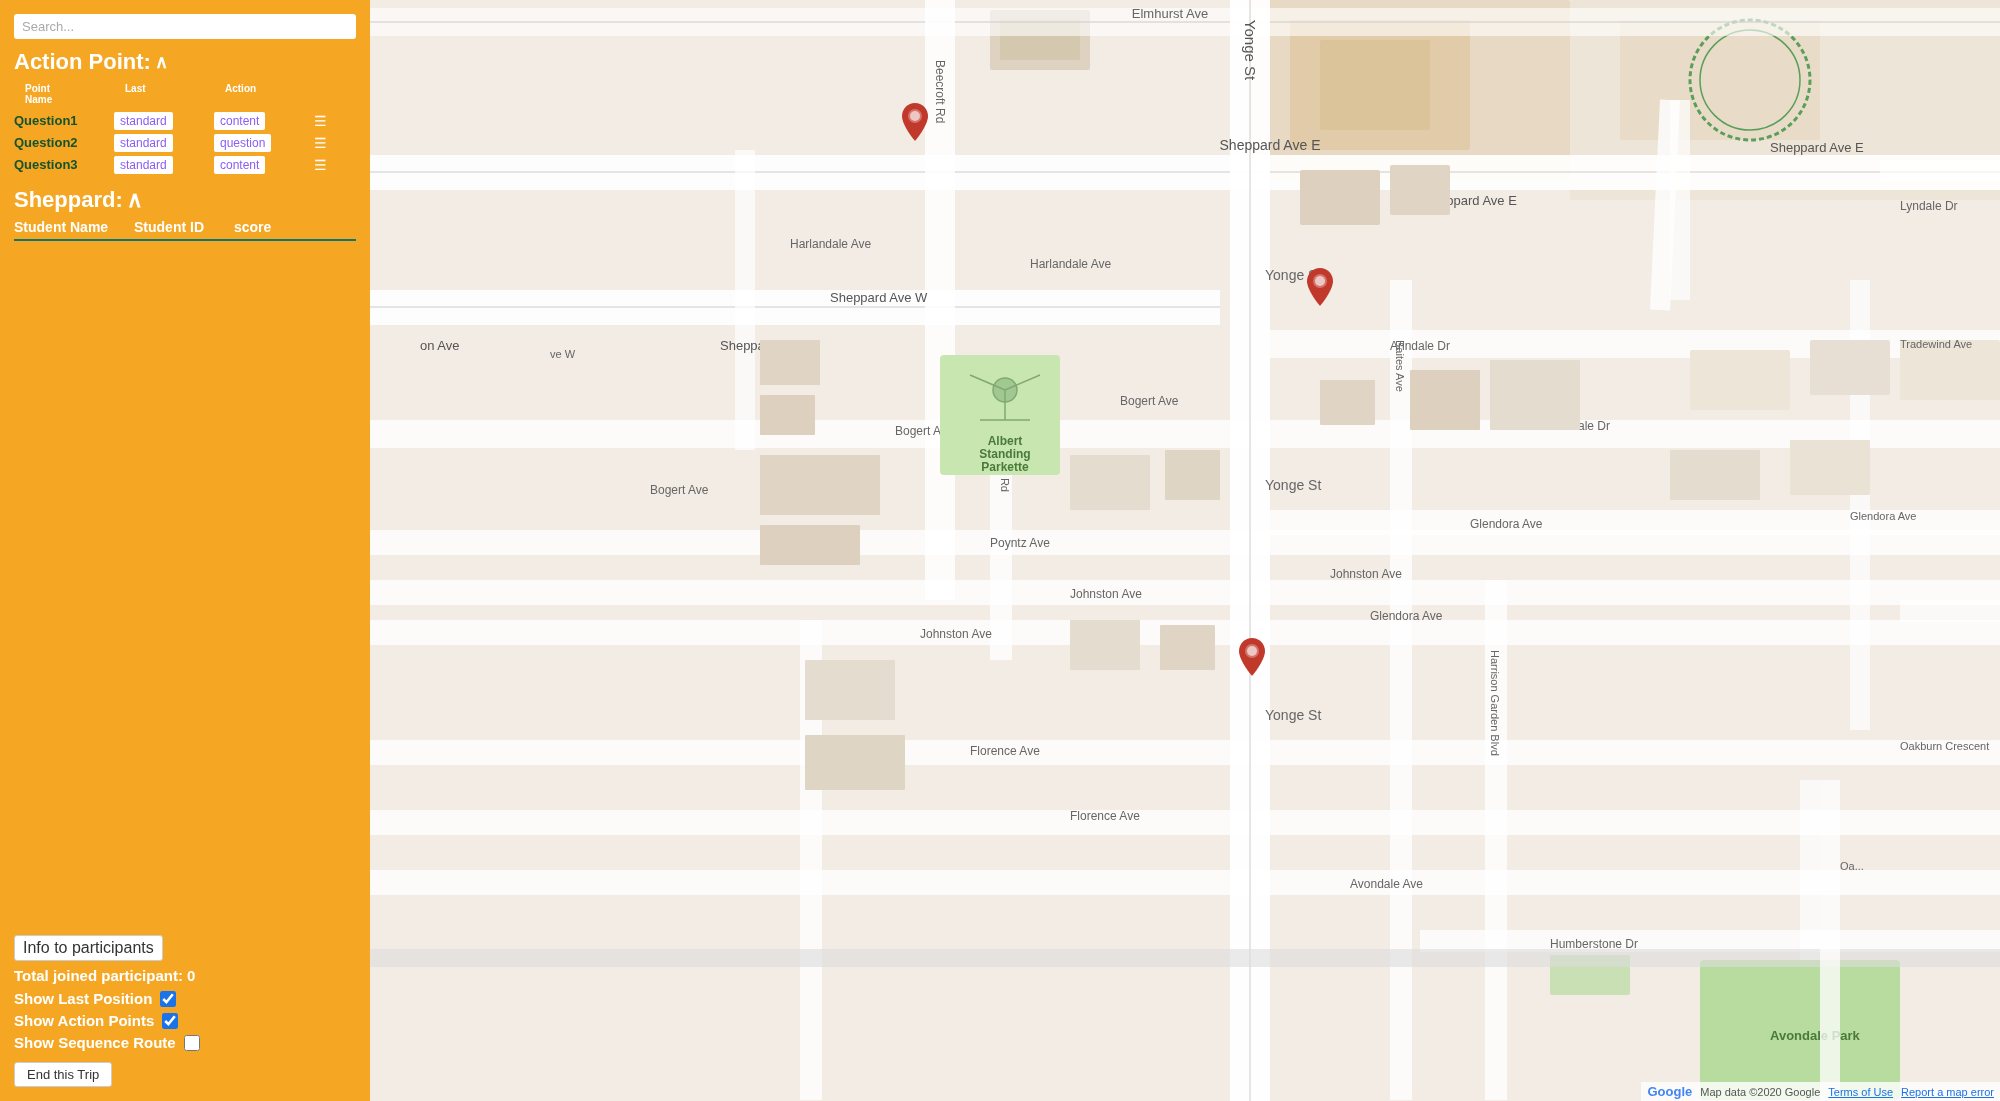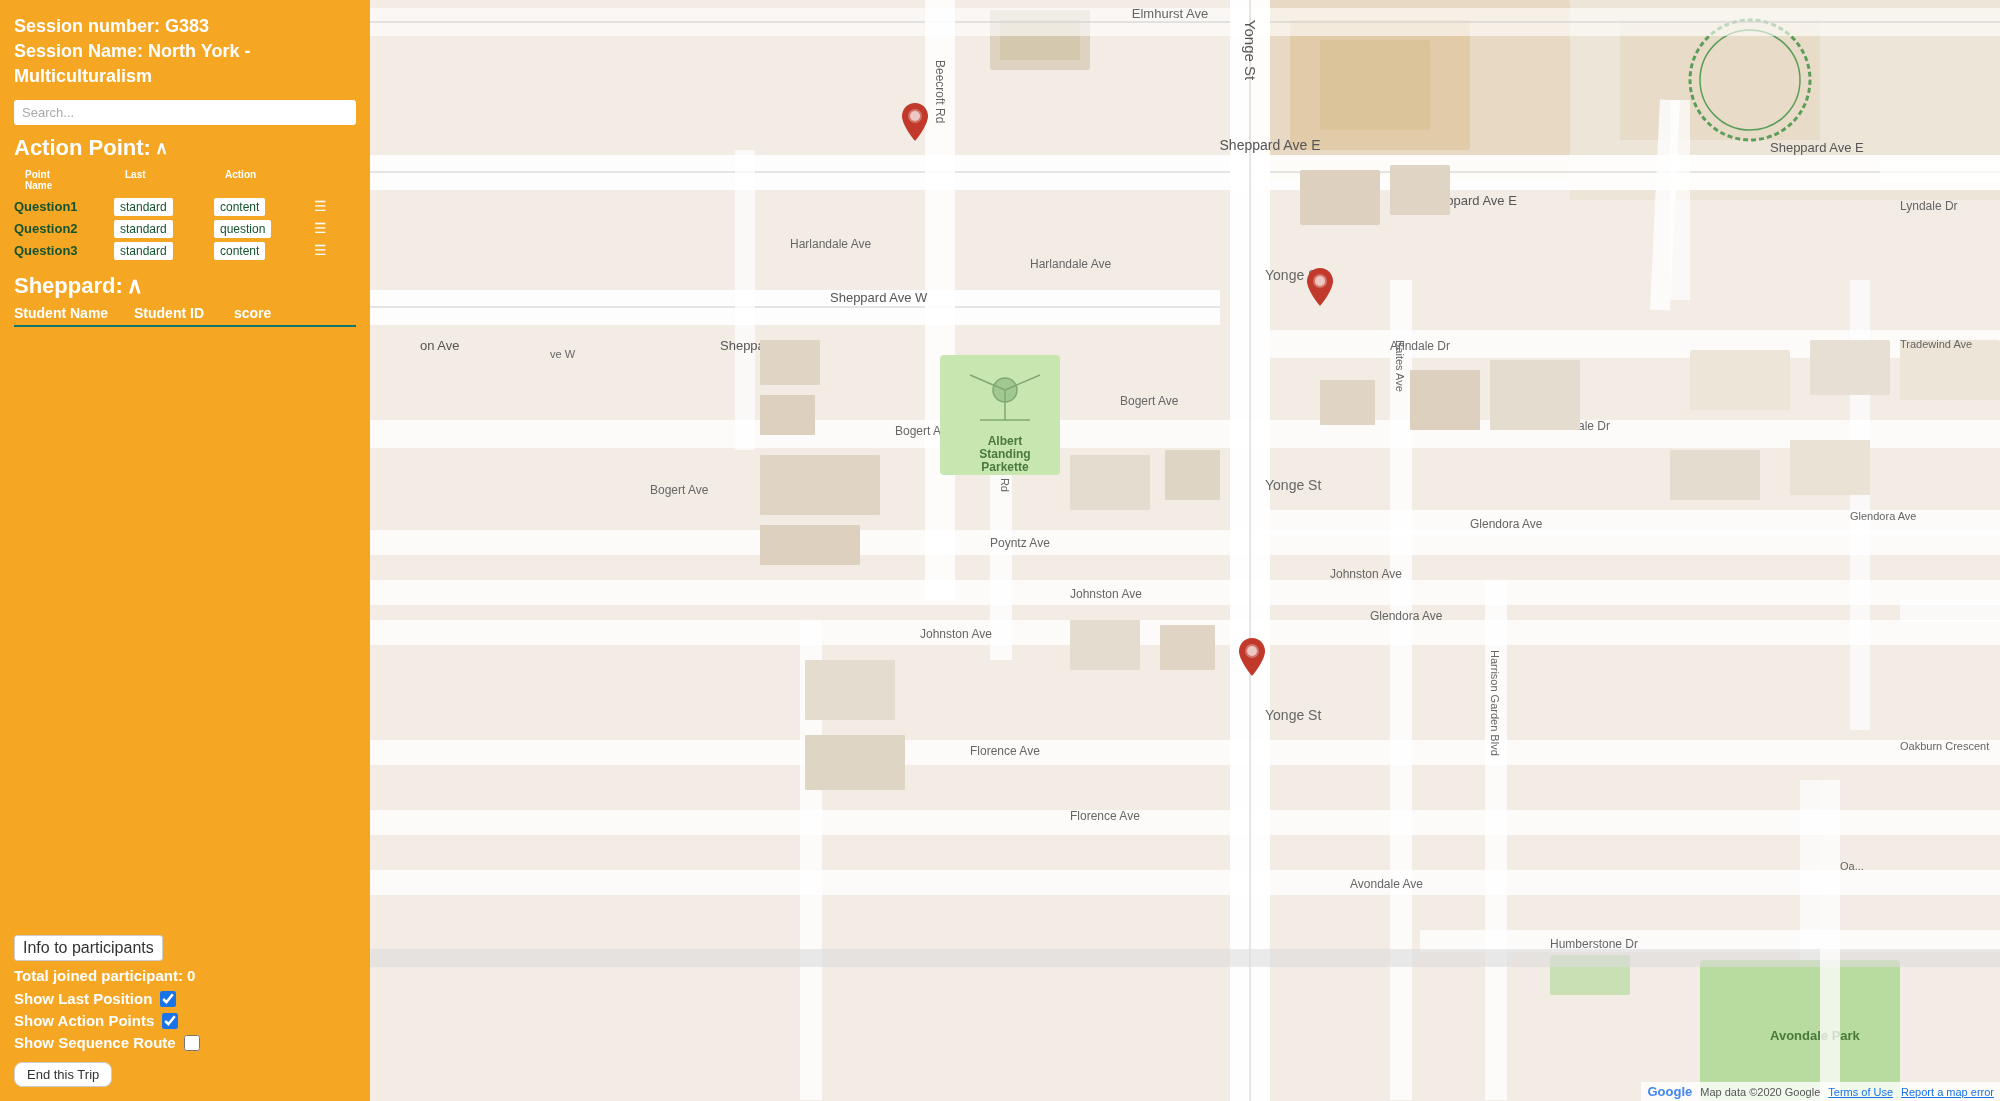--- a/index.html
+++ b/index.html
@@ -75,21 +75,21 @@
     }
 
     .cell-name {
       font-size: 13px;
       color: #14532d;
       font-weight: bold;
     }
 
     .cell-badge {
       background: white;
-      color: #14532d;
+      color: #8b5cf6;
       font-size: 12px;
       padding: 2px 6px;
       border-radius: 2px;
       display: inline-block;
     }
 
     .cell-icon {
       color: white;
       font-size: 14px;
       cursor: pointer;
@@ -159,21 +159,21 @@
 
     .checkbox-dark {
       width: 16px;
       height: 16px;
       cursor: pointer;
     }
 
     .end-trip-btn {
       background: white;
       border: 1px solid #ccc;
-      border-radius: 8px;
+      border-radius: 3px;
       font-size: 13px;
       padding: 4px 12px;
       cursor: pointer;
       color: #333;
       margin-top: 6px;
       display: inline-block;
     }
 
     
     #map-area {
@@ -226,24 +226,20 @@
     .map-pin svg {
       width: 30px;
       height: 38px;
     }
   </style>
 </head>
 <body>
 
 <div id="sidebar">
 
-  <div id="session-info">
-    <div class="session-number">Session number: G383</div>
-    <div class="session-name">Session Name: North York - Multiculturalism</div>
-  </div>
 
   <input type="text" id="search-box" placeholder="Search..." style="">
 
   <div class="section-title">
     <span>Action Point:</span>
     <span class="chevron">∧</span>
   </div>
 
   <div class="table-header">
     <span>Point<br>Name</span>

